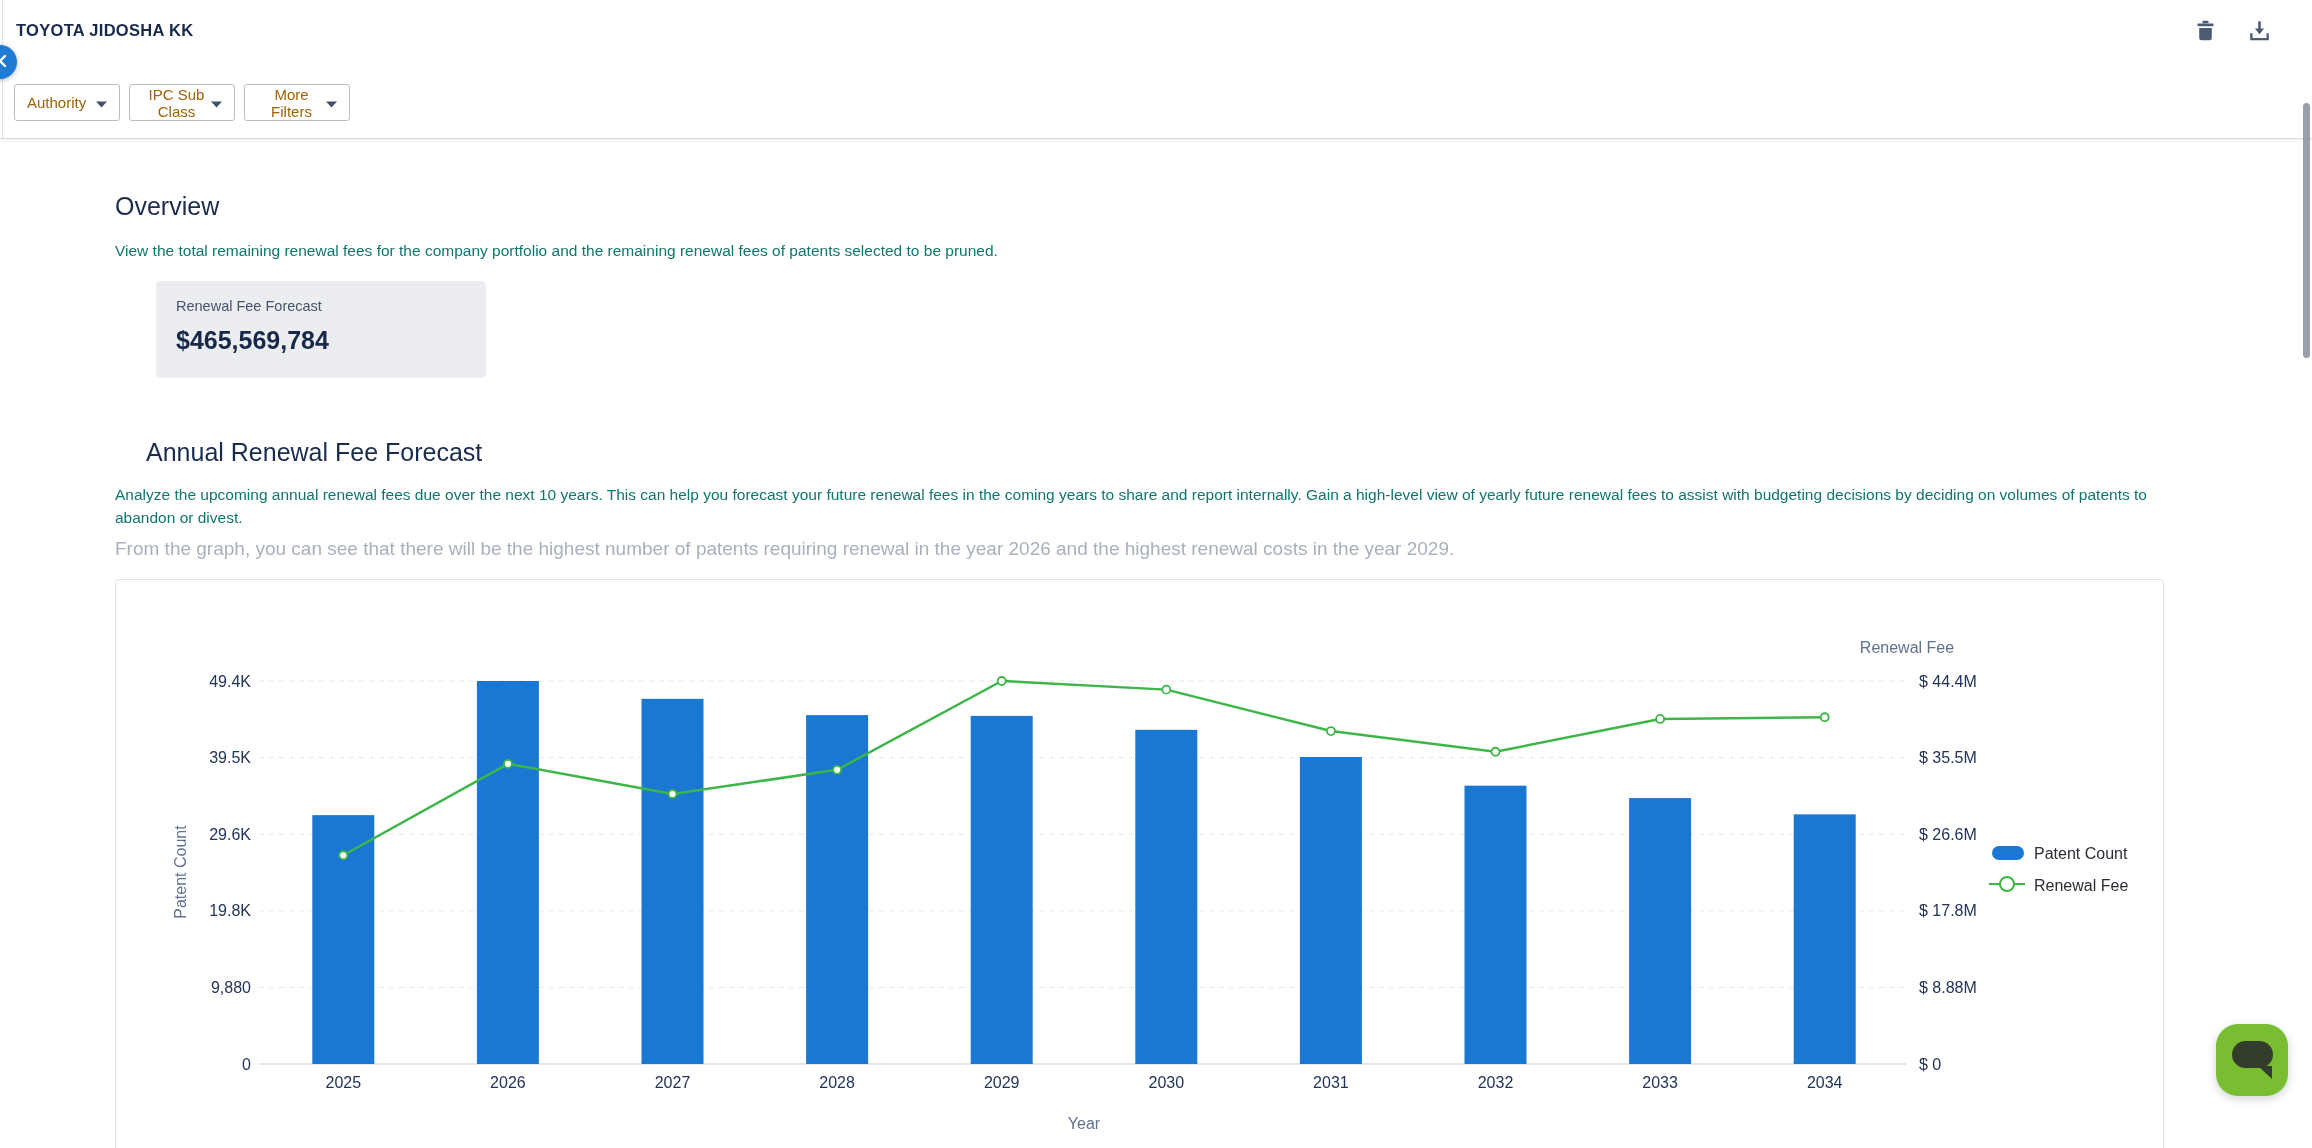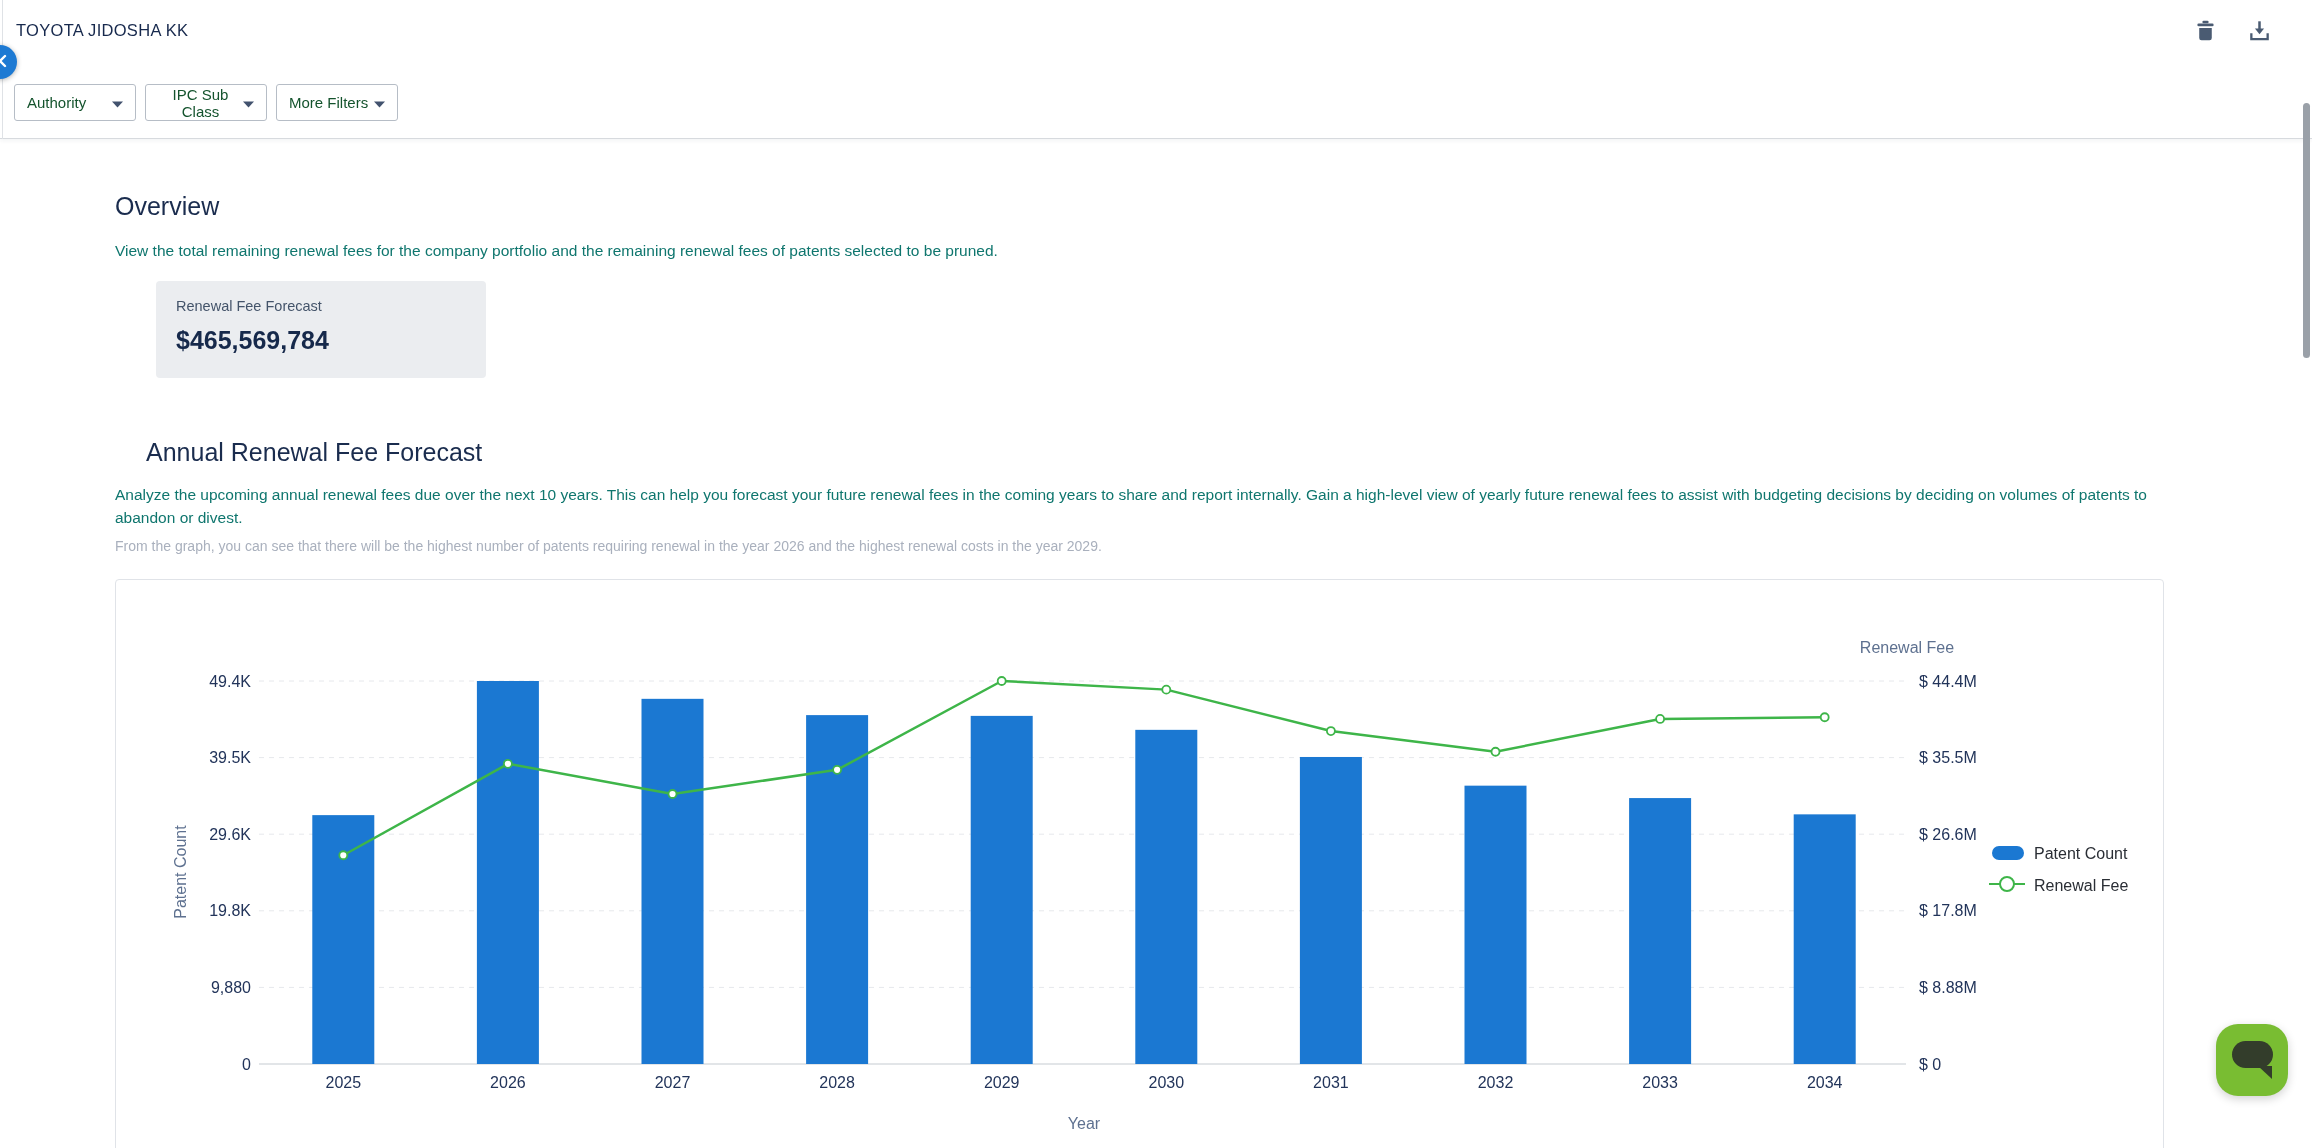--- a/index.html
+++ b/index.html
@@ -4,30 +4,30 @@
 <style>
   * { margin:0; padding:0; box-sizing:border-box; }
   html,body { width:2312px; height:1148px; overflow:hidden; background:#fff;
               font-family:"Liberation Sans", sans-serif; position:relative; }
 
   
   .topbar { position:absolute; left:0; top:0; width:2312px; height:139px;
             background:#fff; border-bottom:1px solid #d7dade;
             box-shadow:0 2px 4px rgba(9,30,66,.05); z-index:5; }
   .edge-line { position:absolute; left:2px; top:0; width:1px; height:139px; background:#dfe2e6; }
-  .app-title { position:absolute; left:16px; top:21px; font-size:16.5px; font-weight:400;
+  .app-title { position:absolute; left:16px; top:21px; font-size:16.5px; font-weight:700;
                color:#17294d; letter-spacing:.3px; }
   .top-actions { position:absolute; right:41px; top:20px; display:flex; gap:30px; }
   .icon-btn { width:24px; height:24px; border:none; background:transparent; cursor:pointer;
               display:flex; align-items:center; justify-content:center; padding:0; }
 
   .filters { position:absolute; left:14px; top:84px; display:flex; gap:9px; }
-  .filter-btn { width:122px; height:37px; background:#fff; border:1px solid #b6bdc6;
+  .filter-btn { width:106px; height:37px; background:#fff; border:1px solid #b6bdc6;
                 border-radius:3px; display:flex; align-items:center; justify-content:space-between;
-                padding:0 12px; font-size:15px; color:#14532d; cursor:pointer; }
+                padding:0 12px; font-size:15px; color:#a16207; cursor:pointer; }
 
   .search-summary { position:absolute; right:34px; top:82px; text-align:right;
                     font-size:14.5px; color:#44546a; line-height:26px; }
   .search-summary .green { color:#4b9e06; font-weight:700; }
 
   .edge-btn { position:absolute; left:-17px; top:45px; width:34px; height:34px;
               border-radius:50%; background:#1e7ad3; border:none; z-index:9;
               box-shadow:0 1px 5px rgba(0,0,0,.3); cursor:pointer;
               display:flex; align-items:center; justify-content:center; }
 
@@ -37,21 +37,21 @@
 
   .cards { position:absolute; left:115px; top:281px; display:flex; gap:30px;padding-left:41px; }
   .stat-card { width:330px; height:97px; background:#ebedf0; border-radius:4px;
                padding:17px 20px; position:relative; }
   .stat-label { font-size:14.5px; color:#44546a; display:flex; align-items:center; gap:7px; }
   .stat-value { font-size:25px; font-weight:700; color:#16294b; margin-top:12px; }
   .card-chevron { position:absolute; right:16px; top:38px; cursor:pointer; }
   .info-dot { display:inline-flex; cursor:pointer; }
 
   .annual-desc { top:483px; width:2062px; line-height:23px; }
-  .annual-note { position:absolute; left:115px; top:538px; font-size:14px; color:#a9b0bd; }
+  .annual-note { position:absolute; left:115px; top:538px; font-size:19px; color:#a9b0bd; }
 
   .chart-card { position:absolute; left:115px; top:579px; width:2049px; height:600px;
                 border:1px solid #e0e3e8; border-radius:4px; background:#fff; overflow:hidden; }
   #chart-svg { display:block; }
   #chart-svg text { font-family:"Liberation Sans", sans-serif; }
 
   
   .chat-btn { position:absolute; left:2216px; top:1024px; width:72px; height:72px;
               border-radius:22px; background:#79bd32; border:none; cursor:pointer;
               box-shadow:0 3px 10px rgba(0,0,0,.18);

